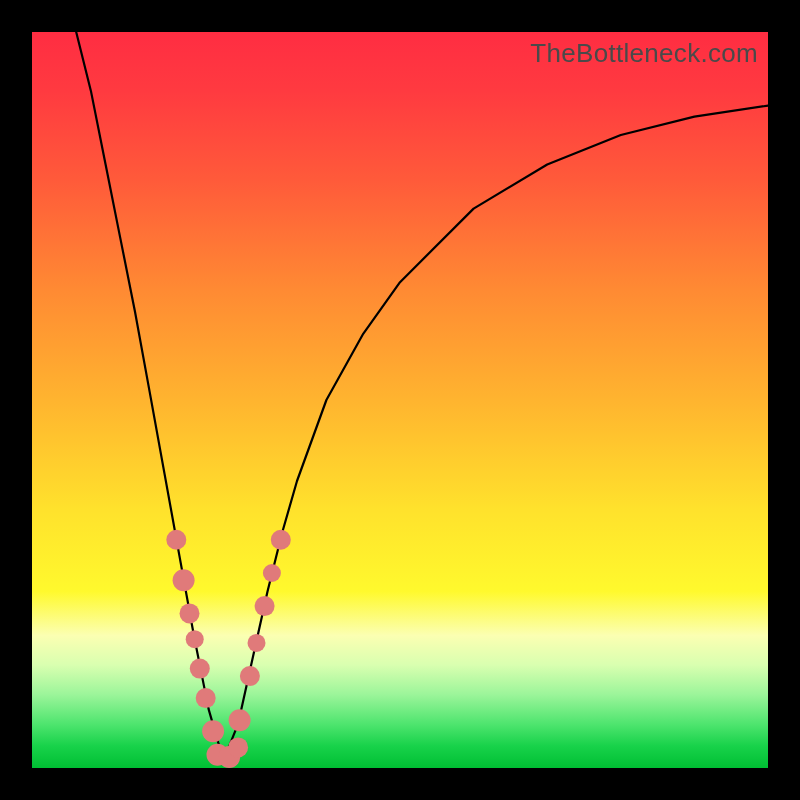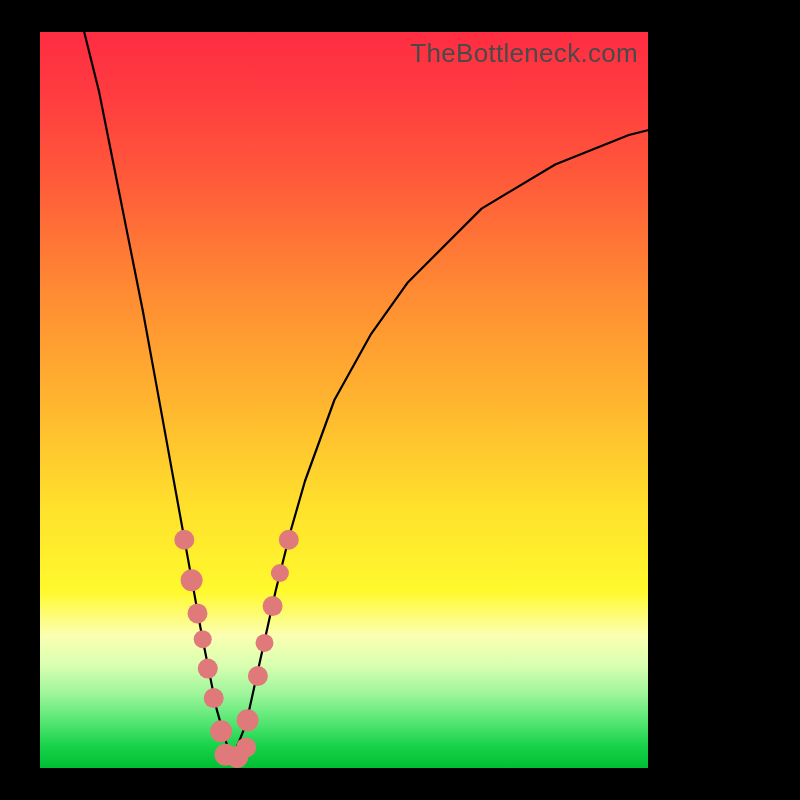--- a/index.html
+++ b/index.html
@@ -12,23 +12,23 @@
   }
   .frame {
     position: relative;
     width: 800px;
     height: 800px;
     background: #000;
     box-sizing: border-box;
   }
   .plot-area {
     position: absolute;
-    left: 40px;
+    left: 32px;
     top: 32px;
-    width: 608px;
+    width: 736px;
     height: 736px;
     background: linear-gradient(to bottom,
       #ff2d42 0%,
       #ff3a40 8%,
       #ff5a3a 20%,
       #ff8a33 35%,
       #ffb42f 50%,
       #ffe22c 65%,
       #fff92d 76%,
       #fbffb2 82%,

